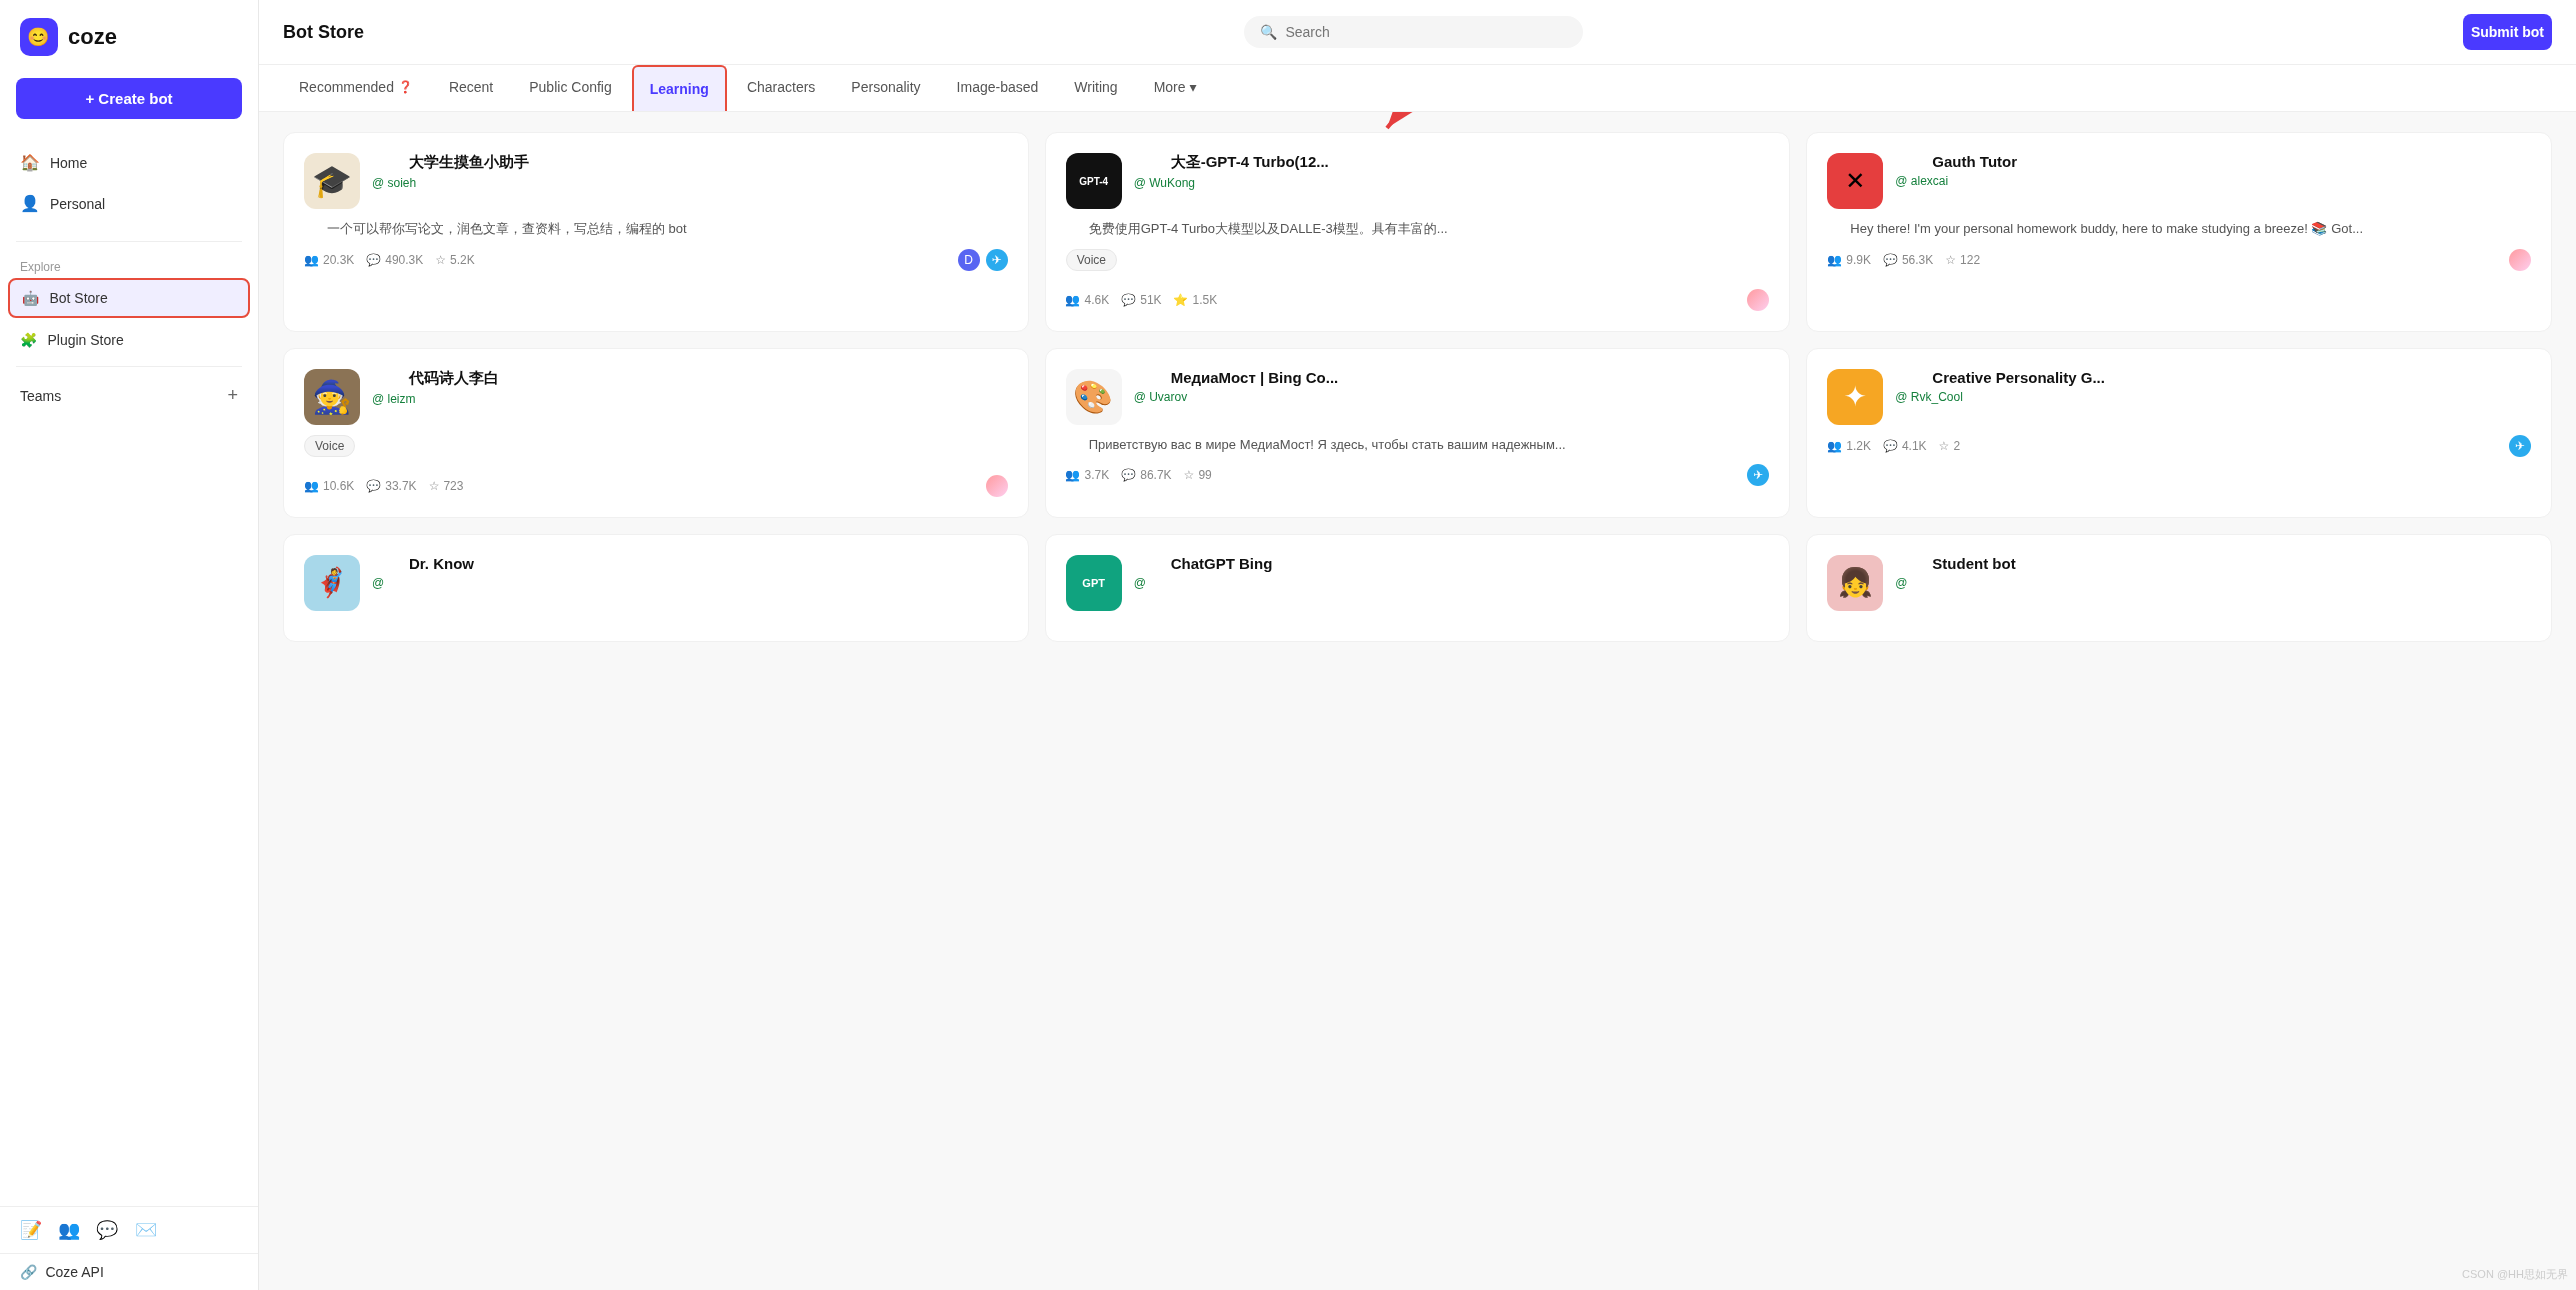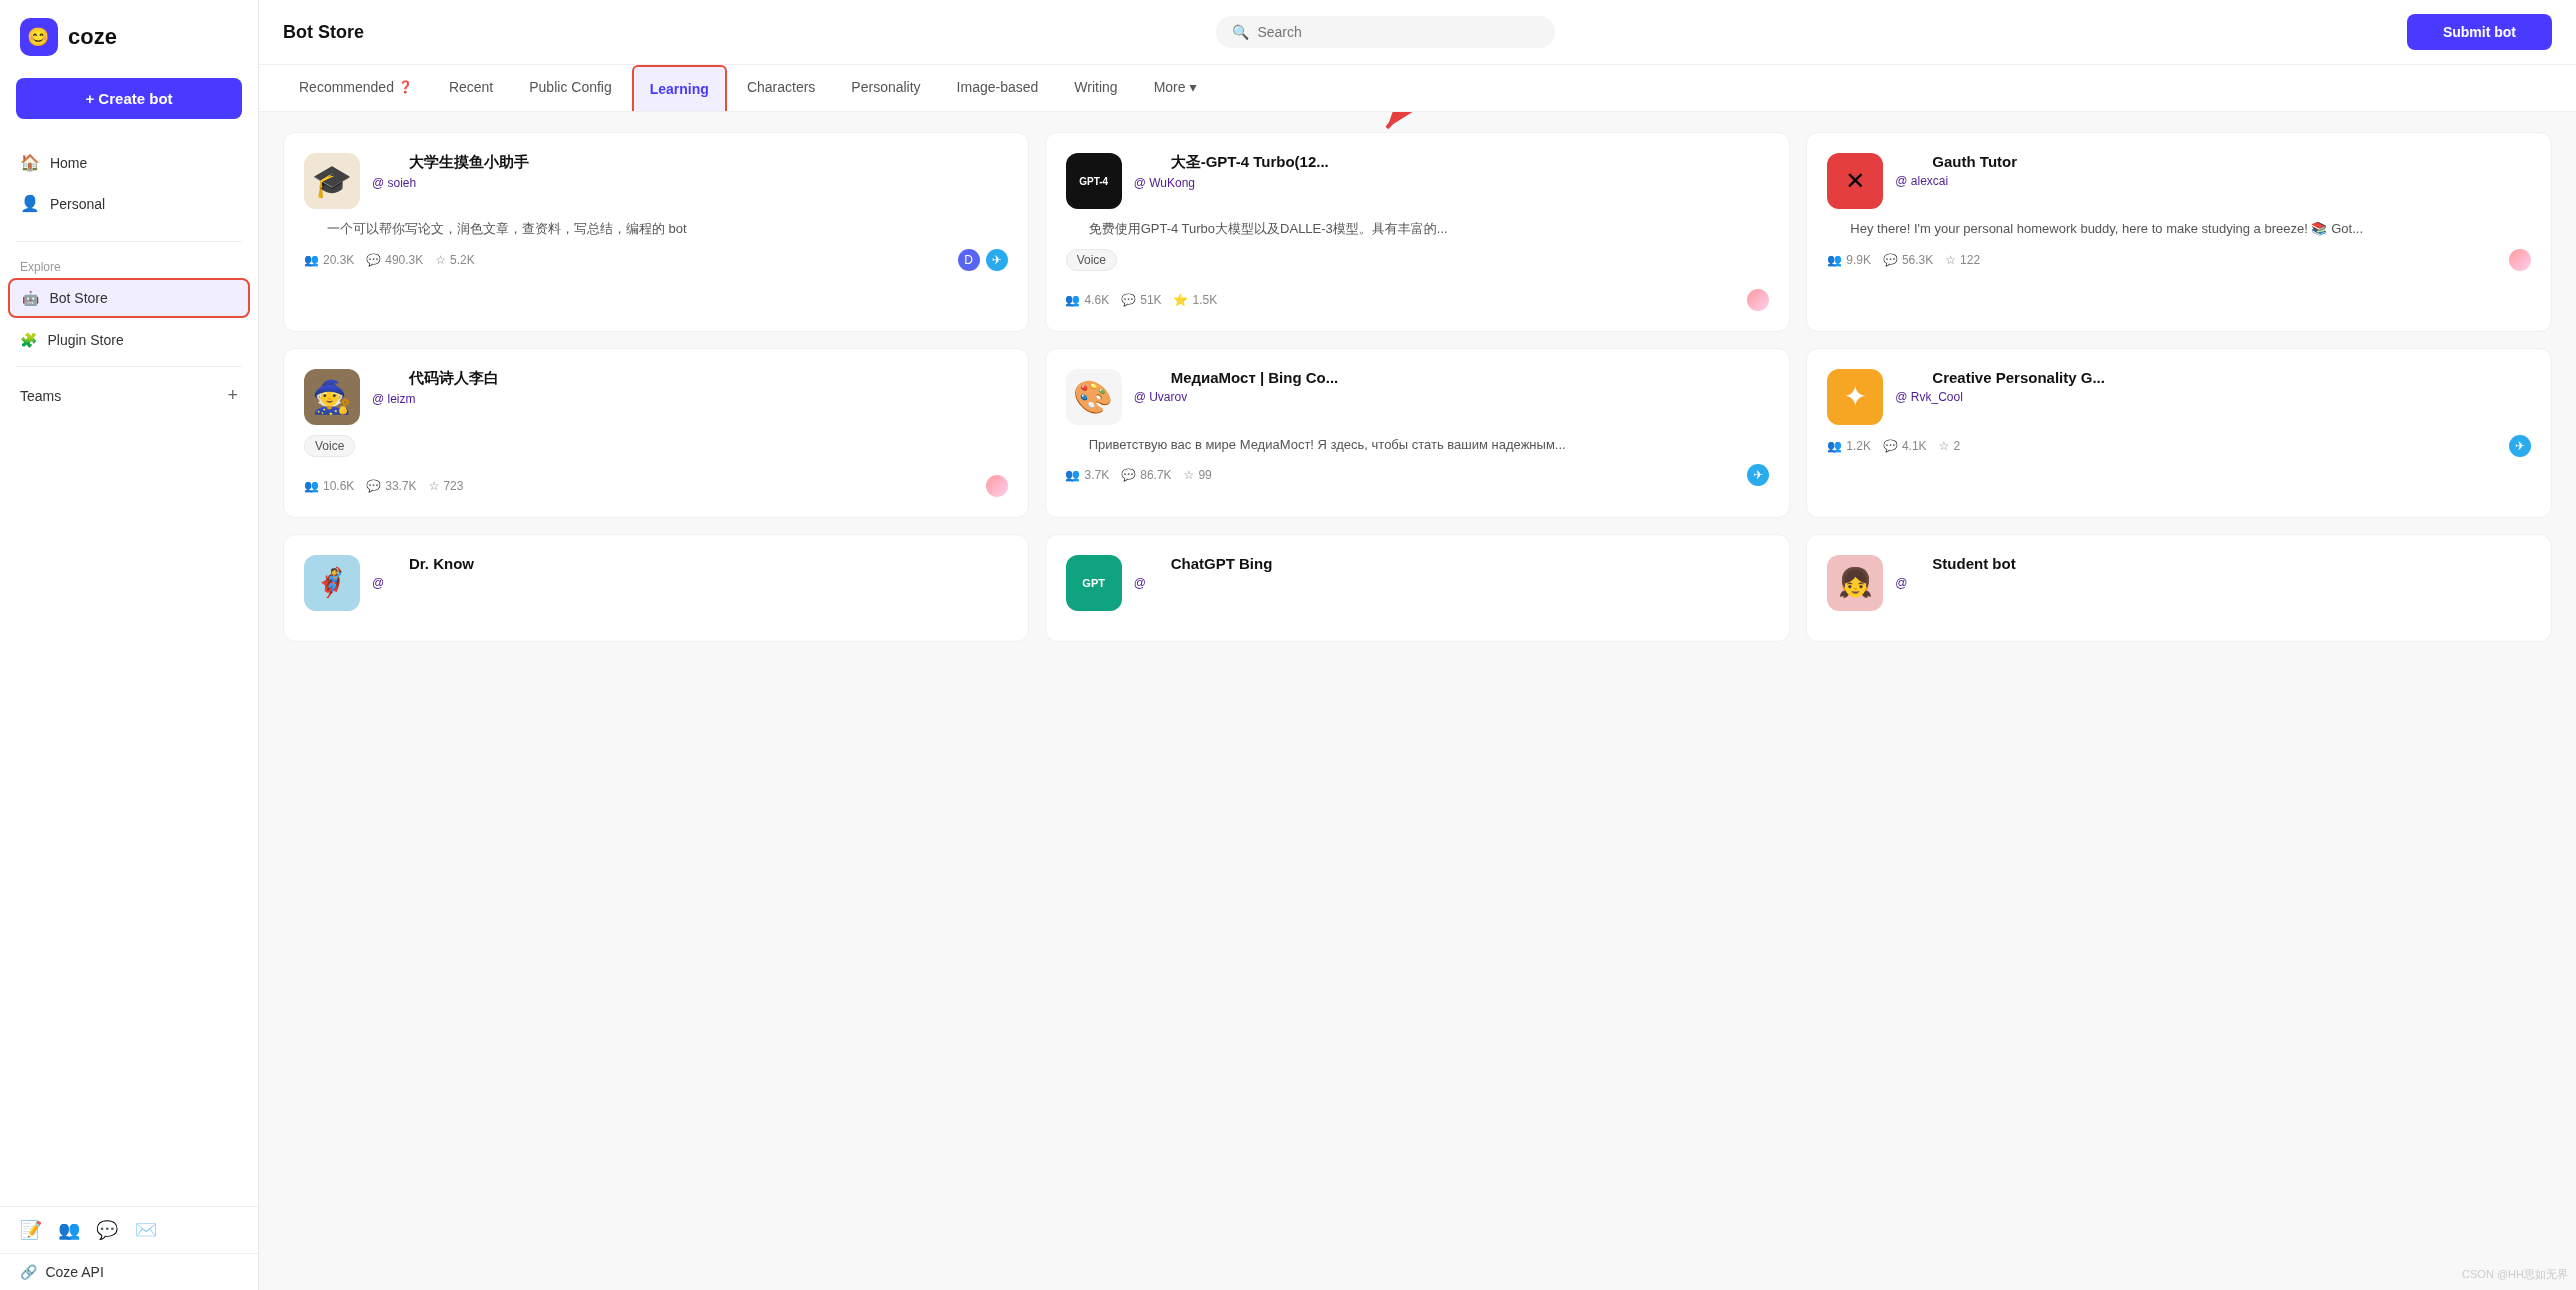--- a/index.html
+++ b/index.html
@@ -165,21 +165,21 @@
       font-size: 14px;
       color: #333;
       width: 100%;
     }
     .search-icon { color: #999; font-size: 14px; }
     .submit-bot-btn {
       background: #4a3aff;
       color: #fff;
       border: none;
       border-radius: 8px;
-      padding: 10px 36px;
+      padding: 10px 8px;
       font-size: 14px;
       font-weight: 600;
       cursor: pointer;
     }
 
     
     .tabs {
       display: flex;
       align-items: flex-end;
       padding: 0 24px;
@@ -242,21 +242,21 @@
       width: 56px; height: 56px;
       border-radius: 12px;
       object-fit: cover;
       flex-shrink: 0;
       display: flex; align-items: center; justify-content: center;
       font-size: 24px;
       overflow: hidden;
     }
     .bot-info { flex: 1; }
     .bot-name { font-size: 15px; font-weight: 700; color: #111; margin-bottom: 4px; margin-left: 37px; }
-    .bot-author { font-size: 12px; color: #4c1d95; margin-bottom: 6px; }
+    .bot-author { font-size: 12px; color: #15803d; margin-bottom: 6px; }
     .bot-author::before { content: '@ '; }
     .bot-desc { font-size: 13px; color: #555; line-height: 1.5; margin-bottom: 10px; margin-left: 23px; }
     .bot-tag {
       display: inline-block;
       background: #f5f5f5;
       color: #555;
       font-size: 12px;
       padding: 3px 10px;
       border-radius: 12px;
       margin-bottom: 10px;

